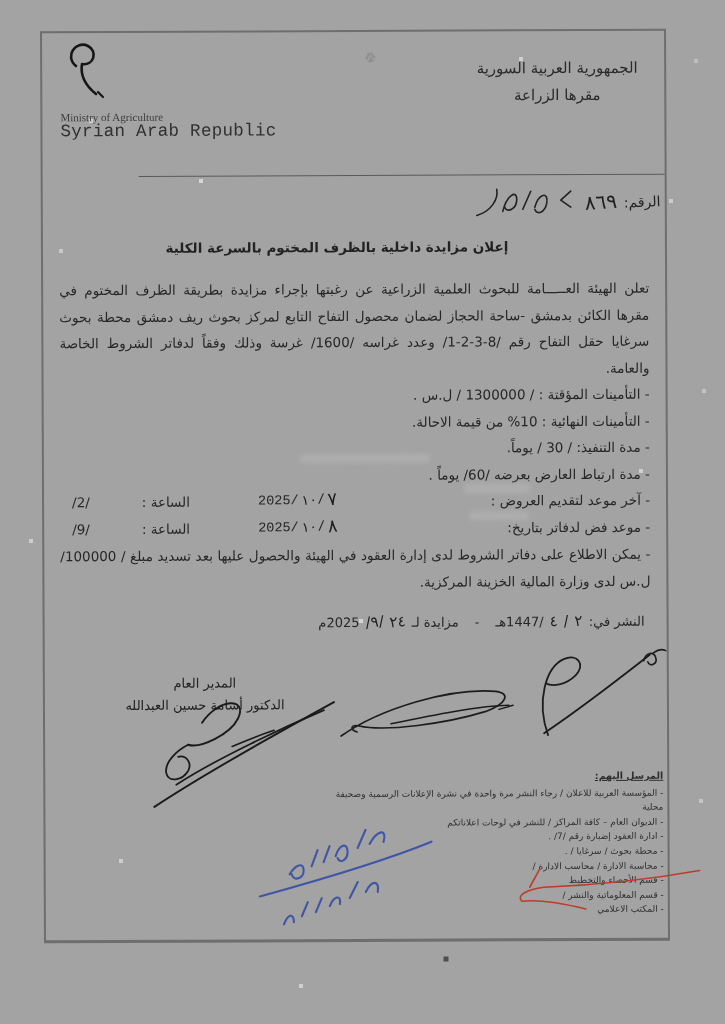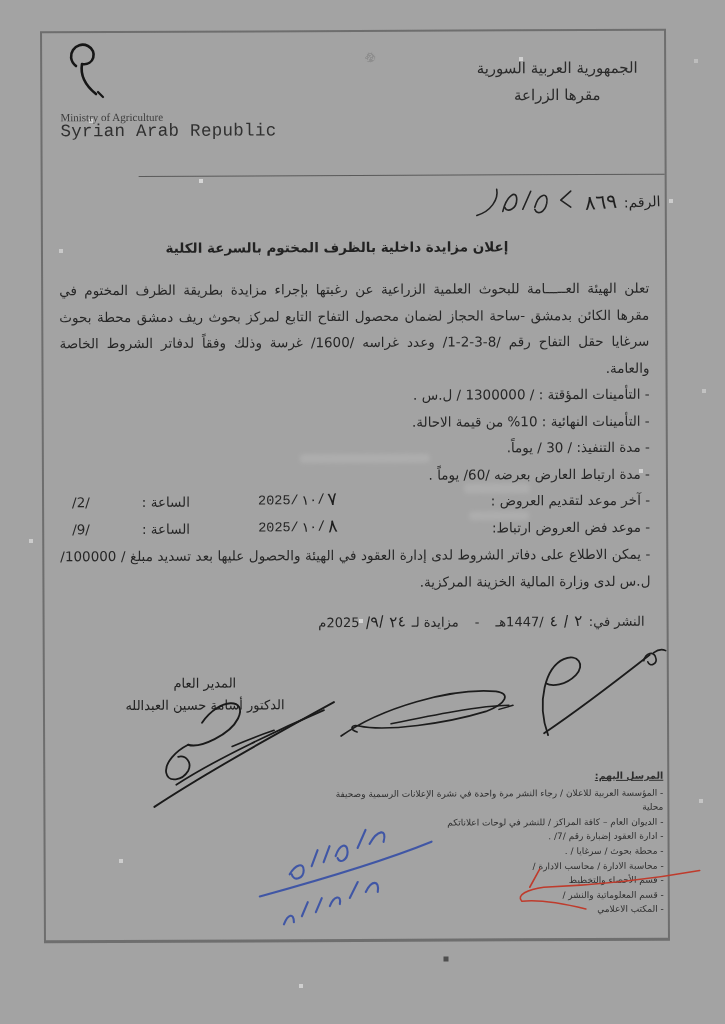--- a/index.html
+++ b/index.html
@@ -144,21 +144,21 @@
           <span class="hw">١٠/</span>
           <span class="hw dr-day">٧</span>
         </span>
         <span class="dr-hour">
           <span>الساعة :</span>
           <span>/2/</span>
         </span>
       </div>
 
       <div class="daterow">
-        <span class="dr-label">- موعد فض العروض ارتباط:</span>
+        <span class="dr-label">- موعد فض لدفاتر بتاريخ:</span>
         <span class="dr-date">
           <span class="print">2025/</span>
           <span class="hw">١٠/</span>
           <span class="hw dr-day">٨</span>
         </span>
         <span class="dr-hour">
           <span>الساعة :</span>
           <span>/9/</span>
         </span>
       </div>

